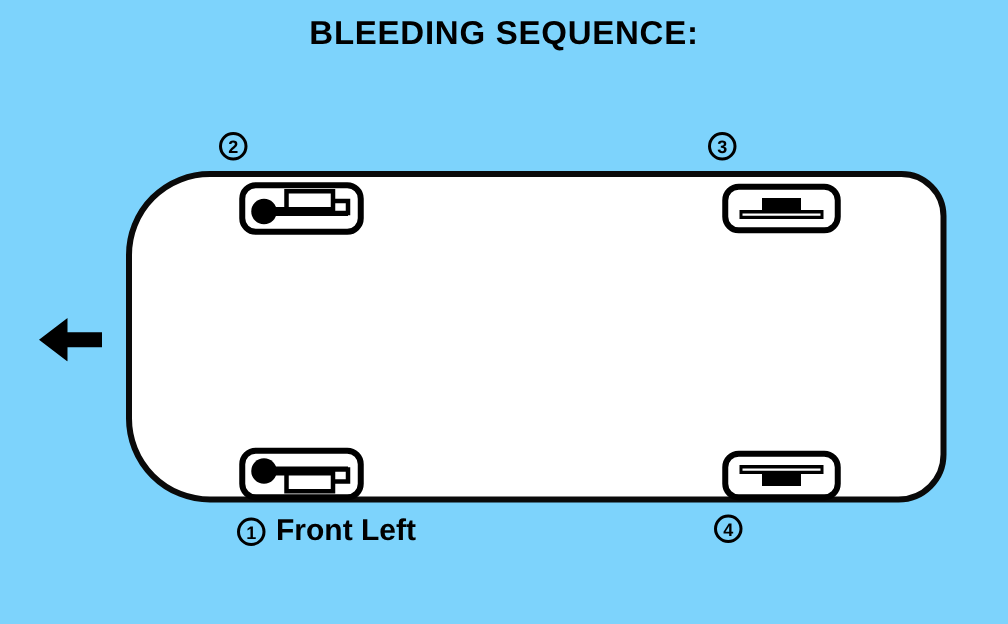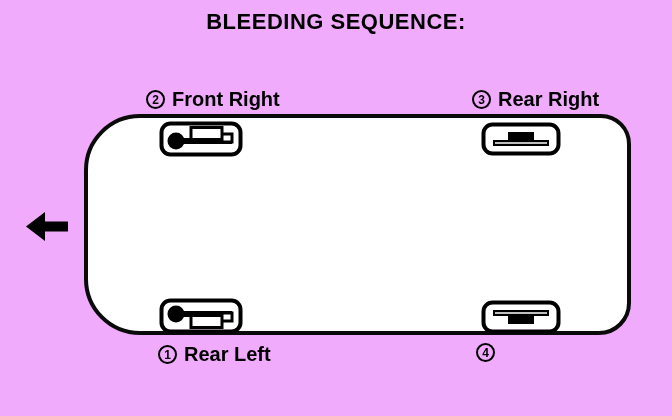--- a/index.html
+++ b/index.html
@@ -4,21 +4,21 @@
 <style>
   html, body {
     margin: 0;
     padding: 0;
     background: #ffffff;
   }
   .canvas {
     position: relative;
     width: 672px;
     height: 416px;
-    background: #f0abfc;
+    background: #7dd3fc;
     font-family: "Liberation Sans", sans-serif;
     color: #000000;
     overflow: hidden;
   }
   .title {
     position: absolute;
     left: 0;
     right: 0;
     top: 9px;
     text-align: center;
@@ -84,31 +84,29 @@
   <div class="title">BLEEDING SEQUENCE:</div>
 
   <div class="car-body"></div>
 
   <svg class="front-arrow" width="42" height="29" viewBox="0 0 42 29">
     <polygon points="0,14.5 19,0 19,9.5 42,9.5 42,19.5 19,19.5 19,29" fill="#000"></polygon>
   </svg>
 
   <div class="wheel-label label-front-right">
     <span class="step-circle">2</span>
-    <span>Front Right</span>
   </div>
 
   <div class="wheel-label label-rear-right">
     <span class="step-circle">3</span>
-    <span>Rear Right</span>
   </div>
 
   <div class="wheel-label label-front-left">
     <span class="step-circle">1</span>
-    <span>Rear Left</span>
+    <span>Front Left</span>
   </div>
 
   <div class="wheel-label label-rear-left">
     <span class="step-circle">4</span>
   </div>
 
   <svg class="brake-icon icon-front-right" width="84" height="36" viewBox="0 0 84 36">
     <rect x="2.5" y="2.5" width="79" height="31" rx="9" fill="none" stroke="#000" stroke-width="4"></rect>
     <circle cx="17" cy="20" r="8.5" fill="#000"></circle>
     <rect x="17" y="17" width="56" height="6" fill="#000"></rect>

